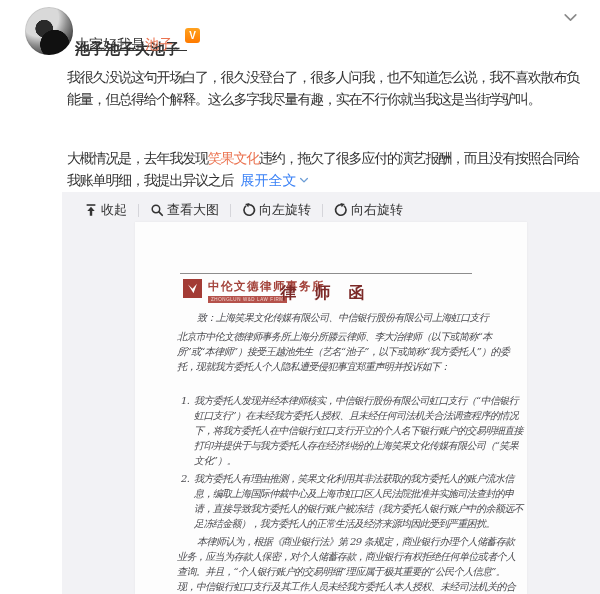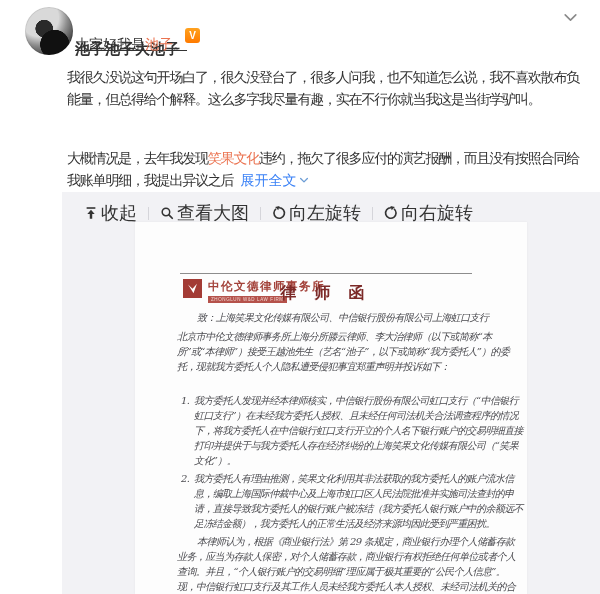--- a/index.html
+++ b/index.html
@@ -28,21 +28,21 @@
   .para-1 { top:66px; }
   .para-2 { top:147px; }
   .mention { color:#eb7350; text-decoration:none; cursor:pointer; }
   .expand { color:#3b82f6; text-decoration:none; cursor:pointer; margin-left:7px;
     letter-spacing:0; display:inline-flex; align-items:center; gap:2px; }
 
   
   .image-panel { position:absolute; left:62px; top:192px; width:538px; height:402px;
     background:#f2f2f5; }
   .img-toolbar { position:absolute; left:22px; top:9px; display:flex; align-items:center;
-    font-size:18px; color:#333; }
+    font-size:13px; color:#333; }
   .tool { display:inline-flex; align-items:center; gap:3px; cursor:pointer; }
   .tool svg { display:block; }
   .tb-divider { width:1px; height:13px; background:#d5d5da; margin:0 11px; }
   .flip { transform:scaleX(-1); }
 
   
   .doc-page { position:absolute; left:73px; top:30px; width:392px; height:372px; background:#fdfdfd;
     box-shadow:0 0 2px rgba(0,0,0,.06); overflow:hidden; cursor:pointer; }
   .letterhead { position:absolute; left:48px; top:25px; display:flex; gap:6px; align-items:flex-start;margin-top:32px; }
   .firm-logo { width:19px; height:19px; background:#a33b35; display:flex; align-items:center;

